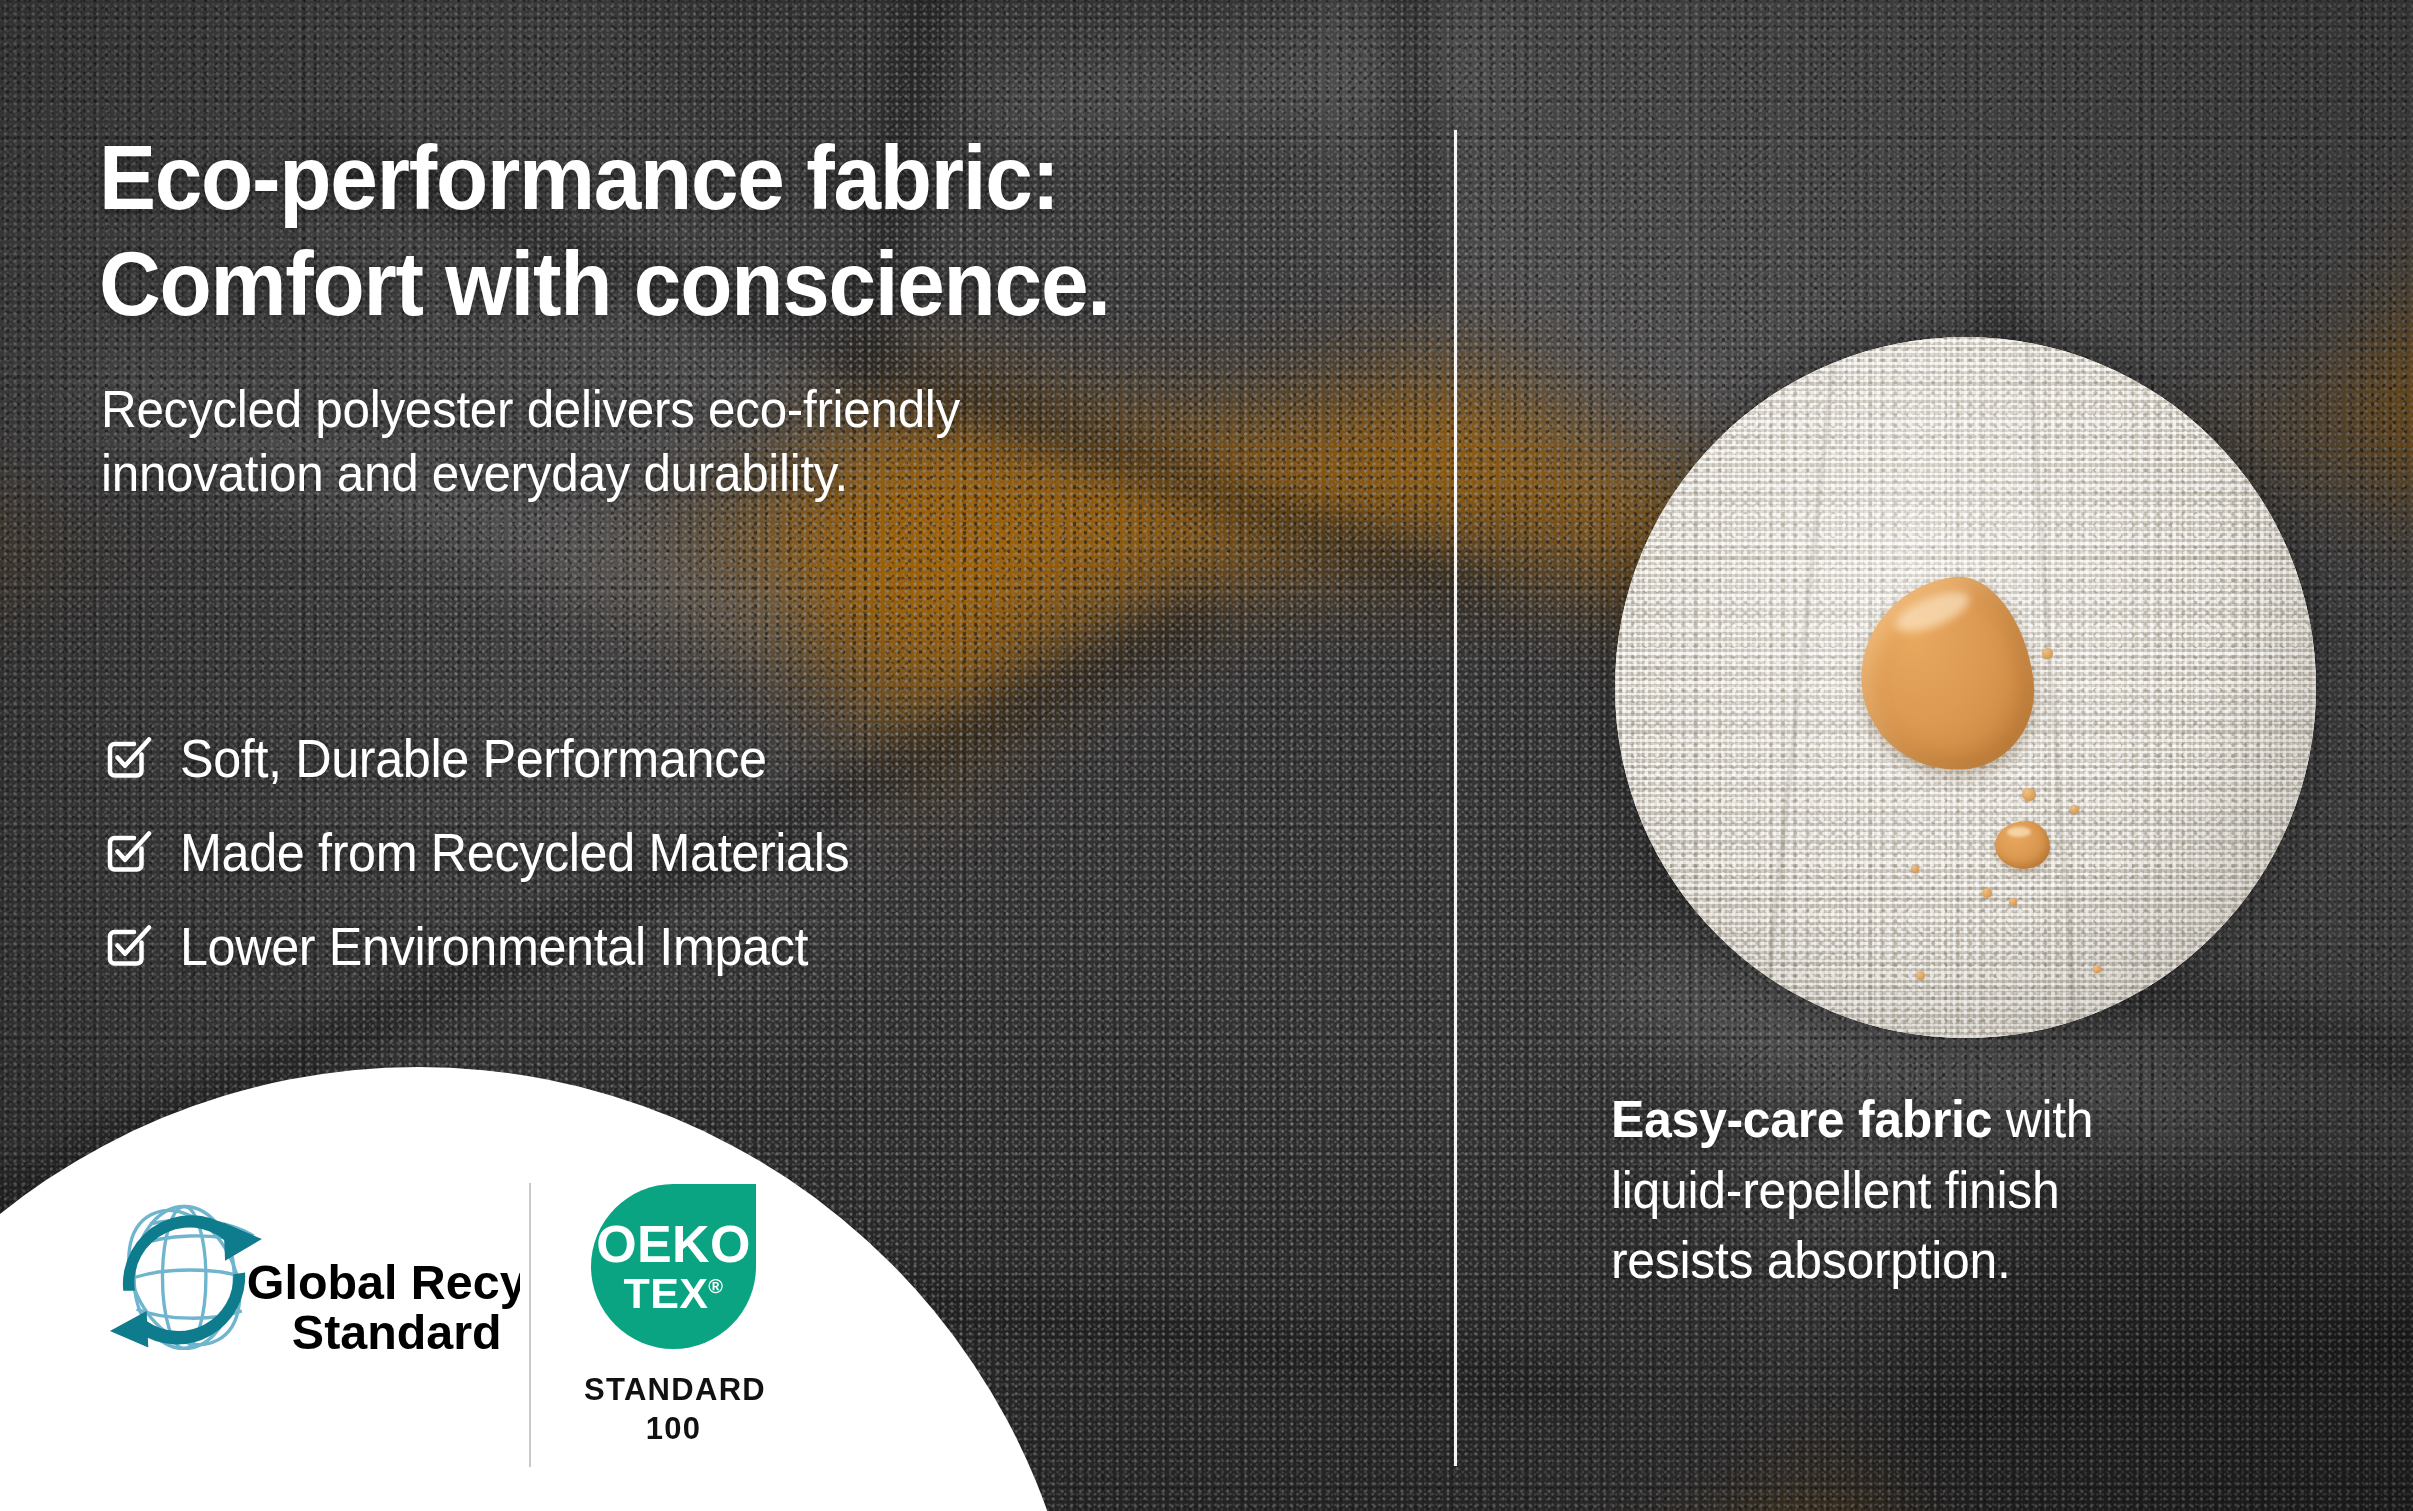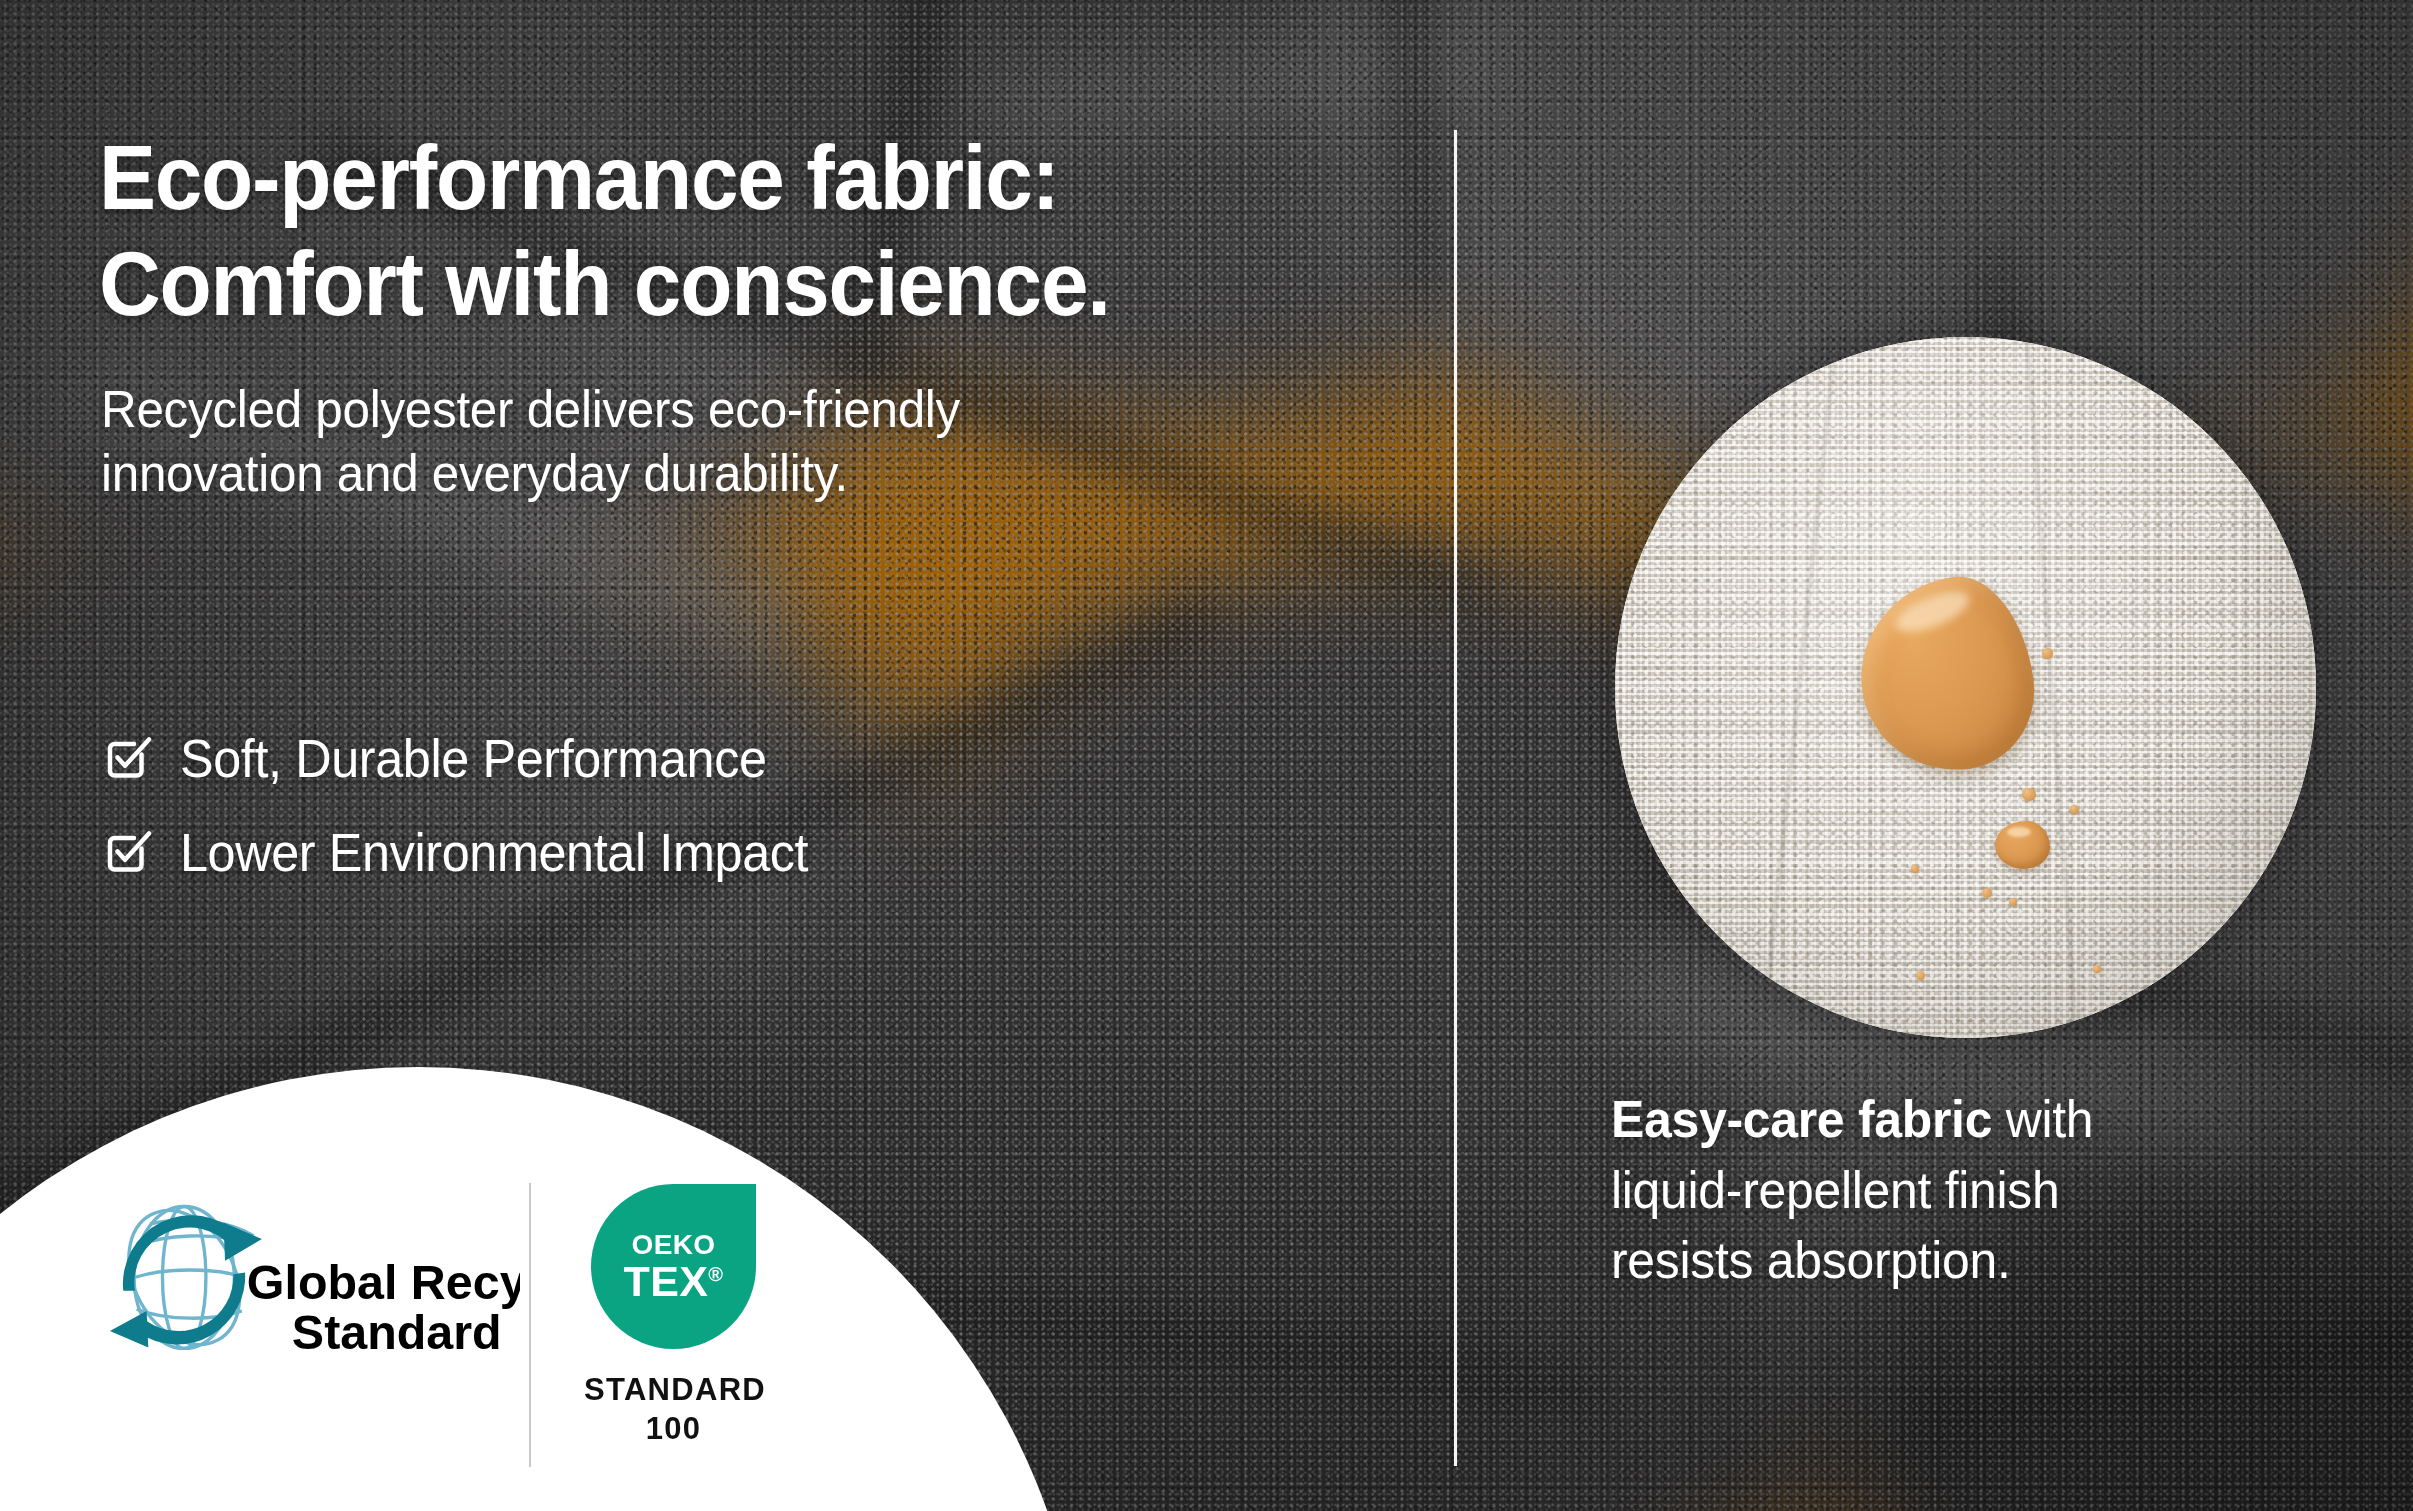--- a/index.html
+++ b/index.html
@@ -164,21 +164,21 @@
     border-radius:50% 0 50% 50%;
     position:relative;
   }
   .oeko-drop-txt {
     position:absolute; inset:0;
     display:flex; flex-direction:column;
     align-items:center; justify-content:center;
     color:#fff; font-weight:700;
     line-height:1.04;
   }
-  .oeko-l1 { font-size:28px; letter-spacing:0.4px; }
+  .oeko-l1 { font-size:52px; letter-spacing:0.4px; }
   .oeko-l2 { font-size:43px; letter-spacing:0.4px; position:relative; }
   .oeko-reg { font-size:20px; vertical-align:super; }
   .oeko-sub {
     margin-top:22px;
     color:#111;
     font-weight:700;
     font-size:31px;
     letter-spacing:1.3px;
     line-height:1.25;
   }
@@ -353,20 +353,29 @@
       <li class="bullet">
         <span class="chk-wrap">
           <svg class="chk" viewBox="0 0 64 64" fill="none">
             <path d="M50 26 V48 a6 6 0 0 1-6 6 H14 a6 6 0 0 1-6-6 V18 a6 6 0 0 1 6-6 H40" stroke="#ffffff" stroke-width="6" stroke-linecap="round" stroke-linejoin="round"></path>
             <path d="M18 30 L28 41 L60 6" stroke="#ffffff" stroke-width="6" stroke-linecap="round" stroke-linejoin="round"></path>
           </svg>
         </span>
         <span class="bullet-label">Soft, Durable Performance</span>
       </li>
 
+      <li class="bullet">
+        <span class="chk-wrap">
+          <svg class="chk" viewBox="0 0 64 64" fill="none">
+            <path d="M50 26 V48 a6 6 0 0 1-6 6 H14 a6 6 0 0 1-6-6 V18 a6 6 0 0 1 6-6 H40" stroke="#ffffff" stroke-width="6" stroke-linecap="round" stroke-linejoin="round"></path>
+            <path d="M18 30 L28 41 L60 6" stroke="#ffffff" stroke-width="6" stroke-linecap="round" stroke-linejoin="round"></path>
+          </svg>
+        </span>
+        <span class="bullet-label">Made from Recycled Materials</span>
+      </li>
 
       <li class="bullet">
         <span class="chk-wrap">
           <svg class="chk" viewBox="0 0 64 64" fill="none">
             <path d="M50 26 V48 a6 6 0 0 1-6 6 H14 a6 6 0 0 1-6-6 V18 a6 6 0 0 1 6-6 H40" stroke="#ffffff" stroke-width="6" stroke-linecap="round" stroke-linejoin="round"></path>
             <path d="M18 30 L28 41 L60 6" stroke="#ffffff" stroke-width="6" stroke-linecap="round" stroke-linejoin="round"></path>
           </svg>
         </span>
         <span class="bullet-label">Lower Environmental Impact</span>
       </li>

